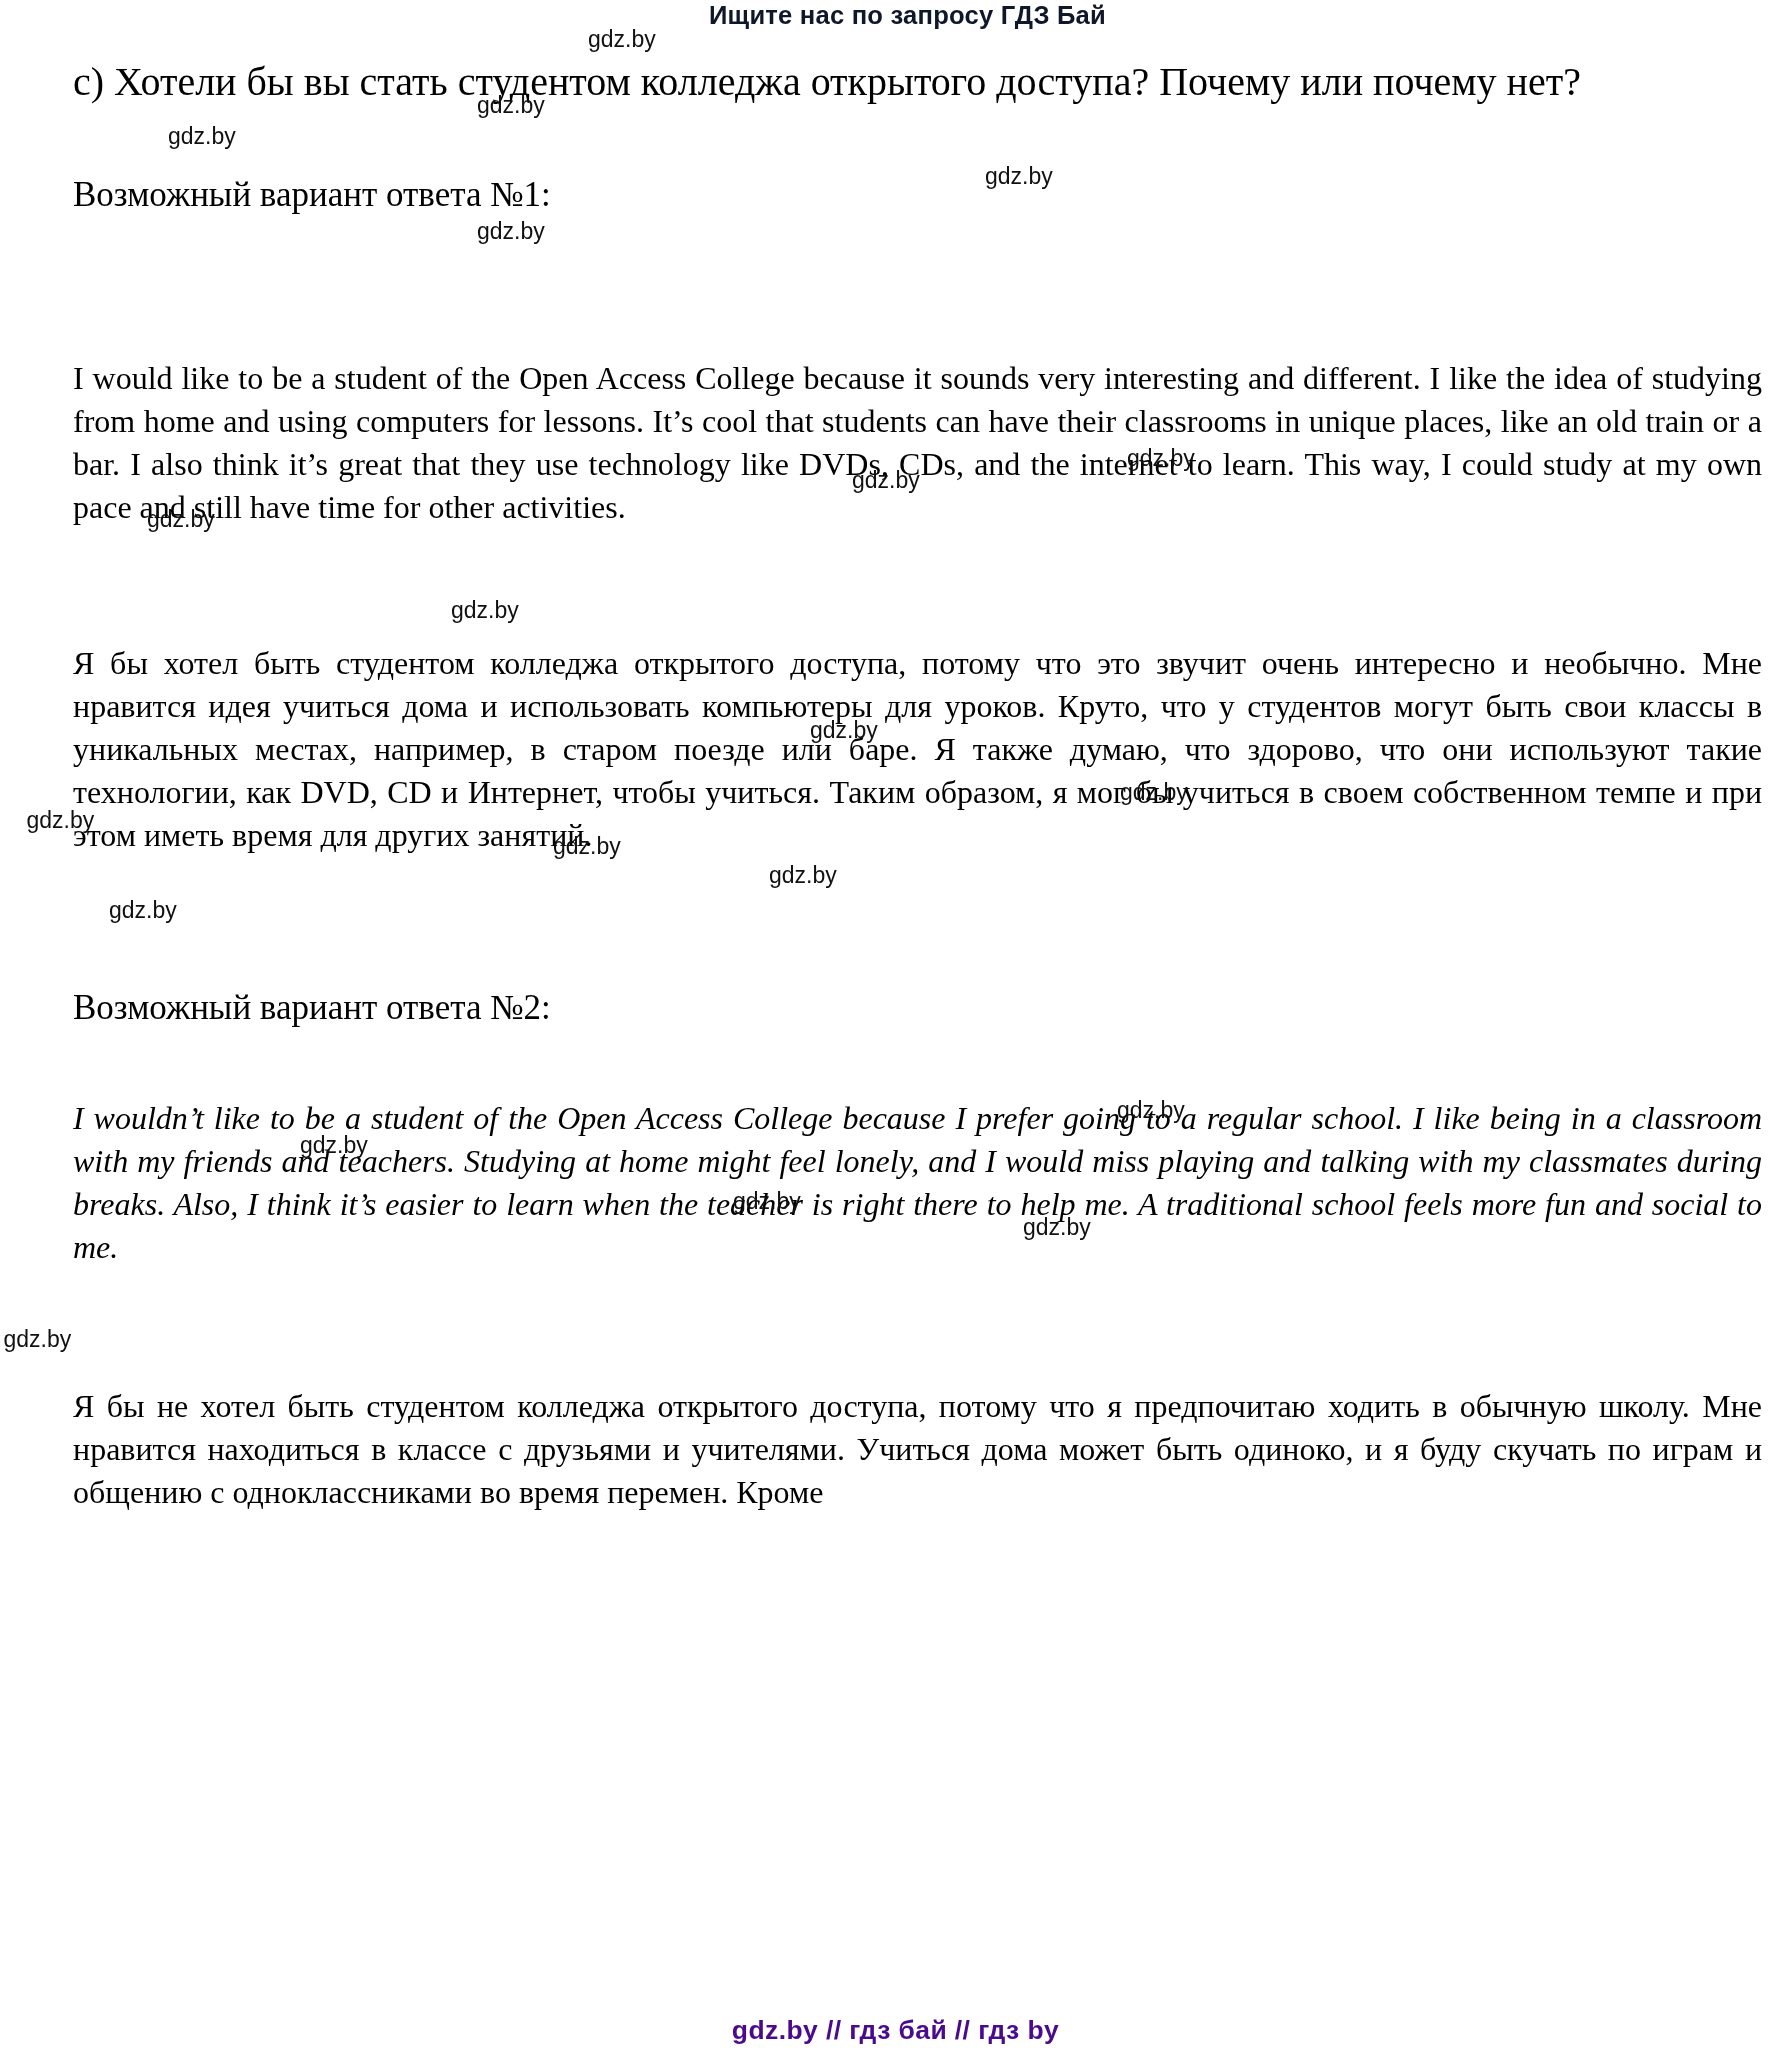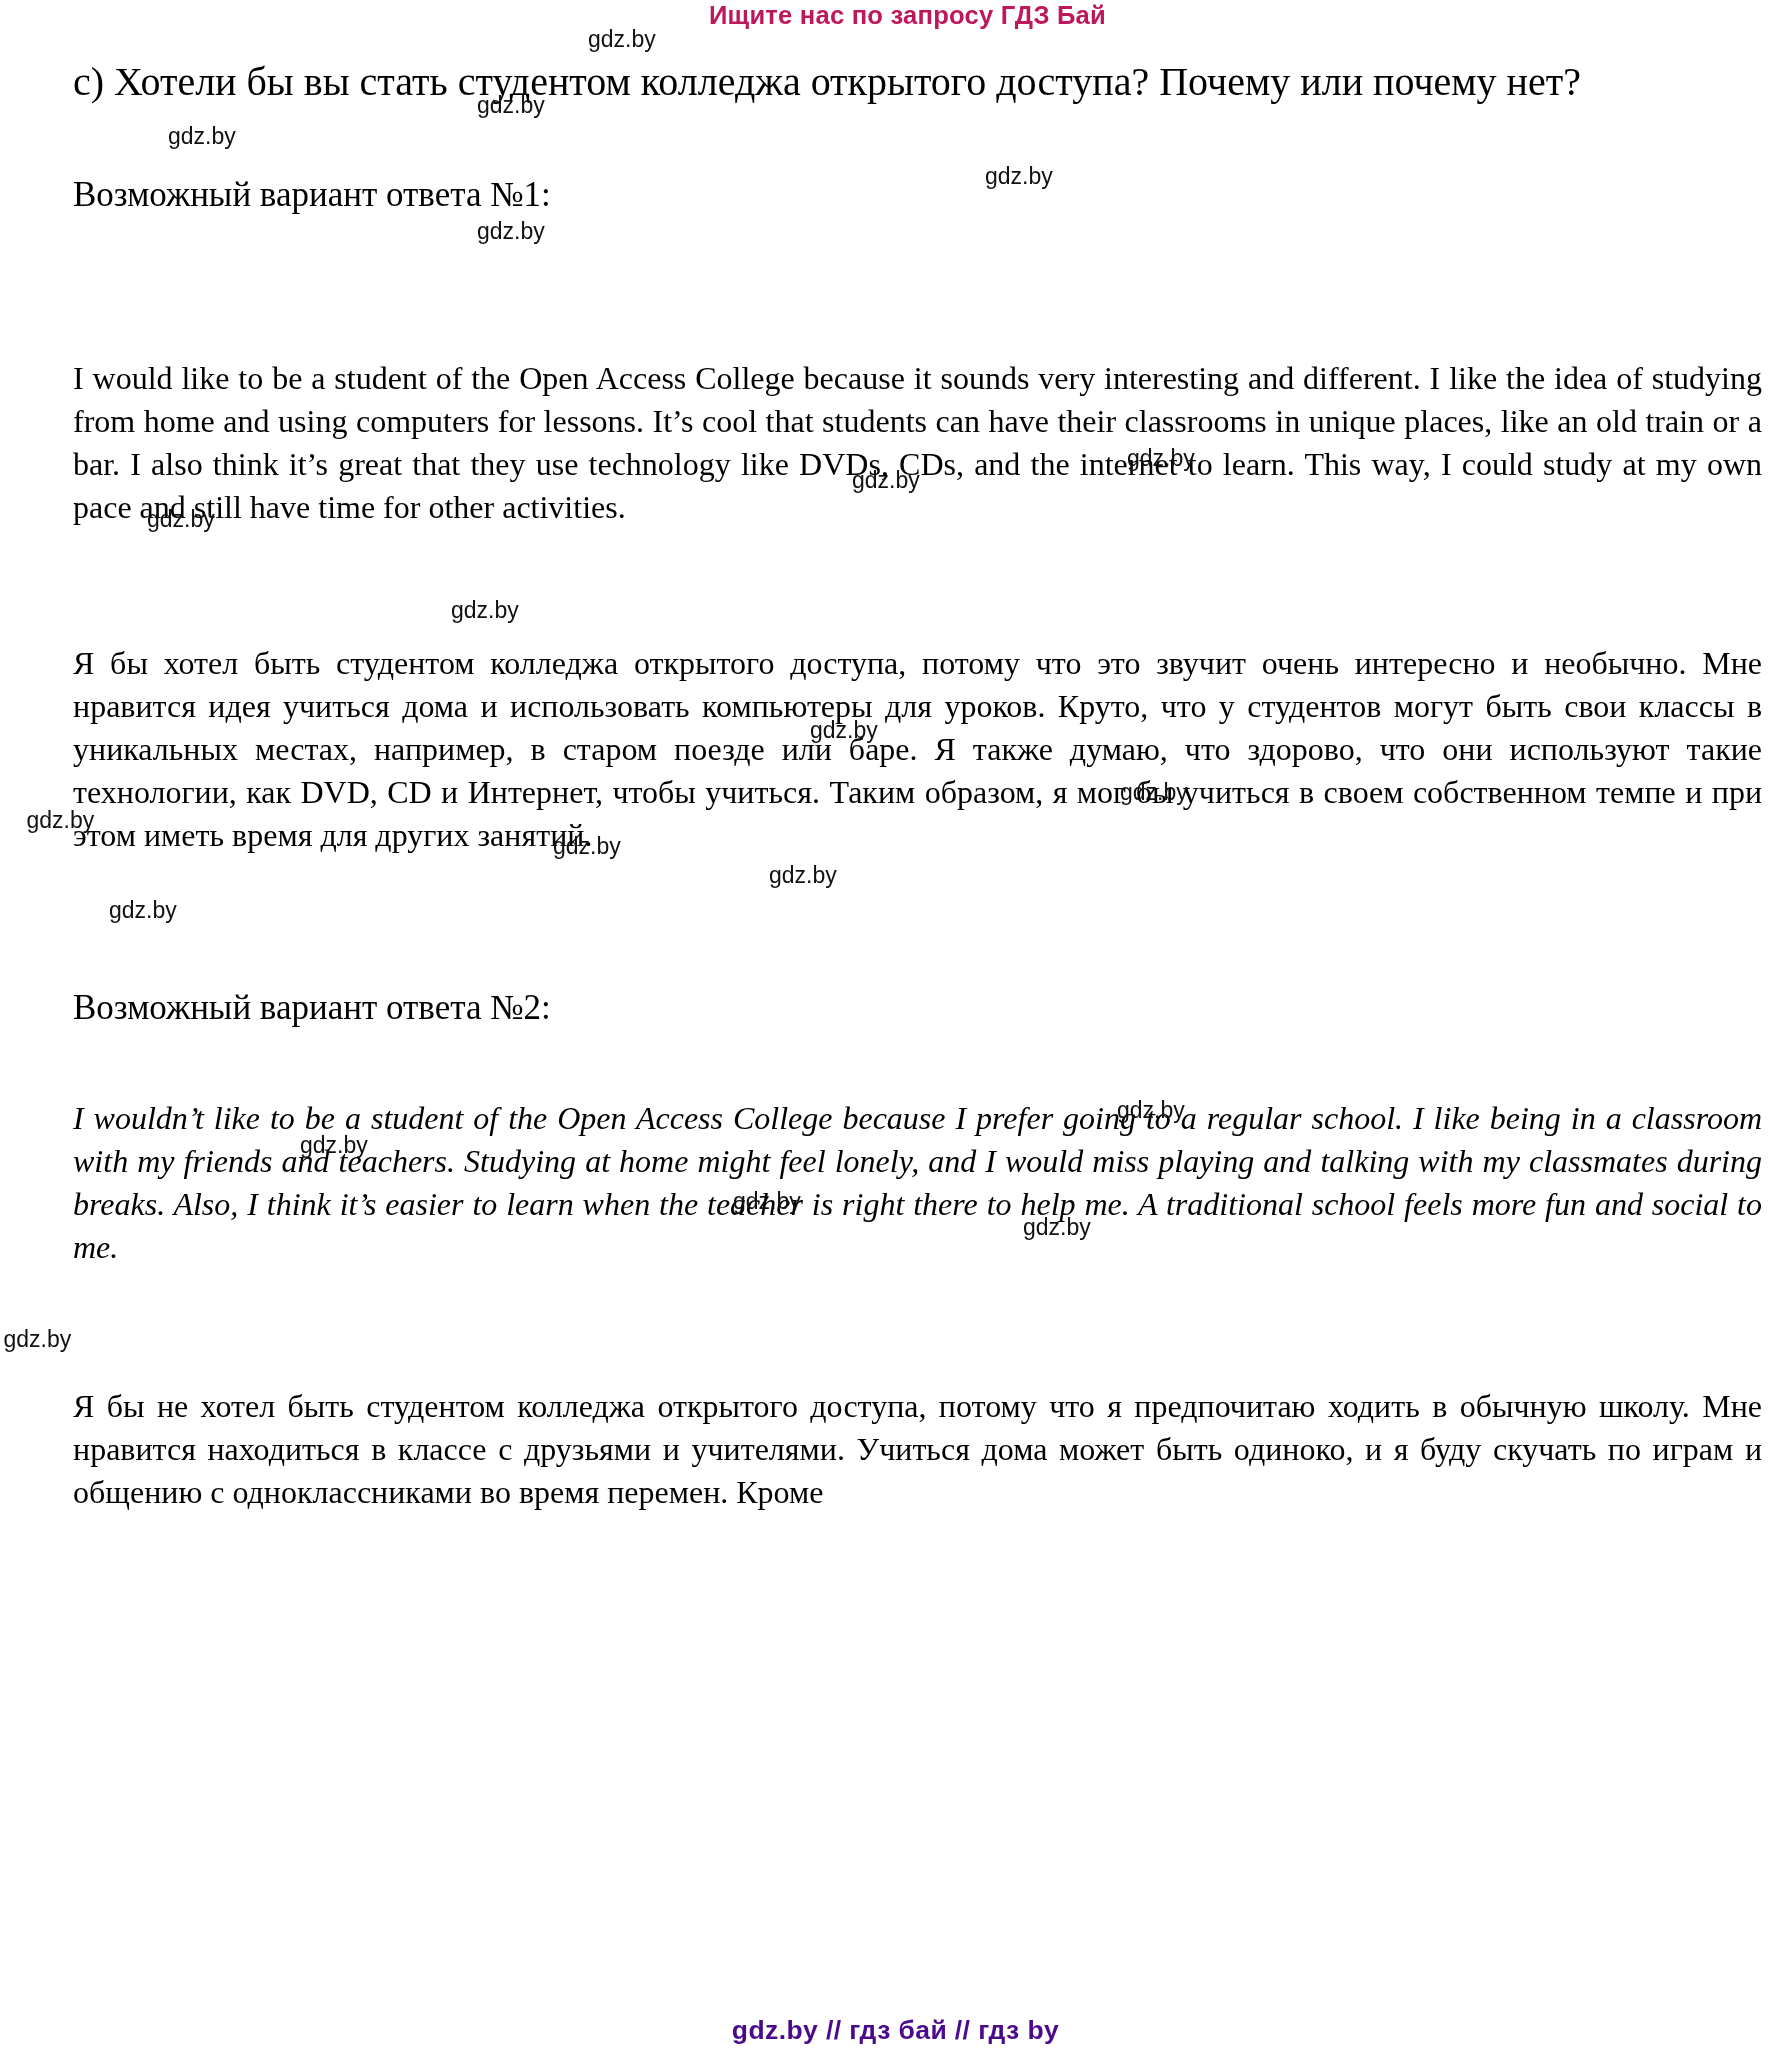--- a/index.html
+++ b/index.html
@@ -78,21 +78,21 @@
     color: #4b0a8c;
     font-family: "Liberation Sans", "DejaVu Sans", sans-serif;
     font-size: 26.5px;
     font-weight: 600;
     letter-spacing: 0.4px;
   }
 </style>
 </head>
 <body style="background: rgb(255, 255, 255);">
 
-<div class="promo-banner" style="color: #be185d; padding-left: 24px;">Ищите нас по запросу ГДЗ Бай</div>
+<div class="promo-banner" style="color: #0f172a; padding-left: 24px;">Ищите нас по запросу ГДЗ Бай</div>
 
 <div class="blk" style="top:53px;">
   <p class="q-heading">c) Хотели бы вы стать студентом колледжа открытого доступа? Почему или почему нет?</p>
 </div>
 
 <div class="blk" style="top:166px;">
   <p class="variant-heading">Возможный вариант ответа №1:</p>
 </div>
 
 <div class="blk" style="top:357px;">

